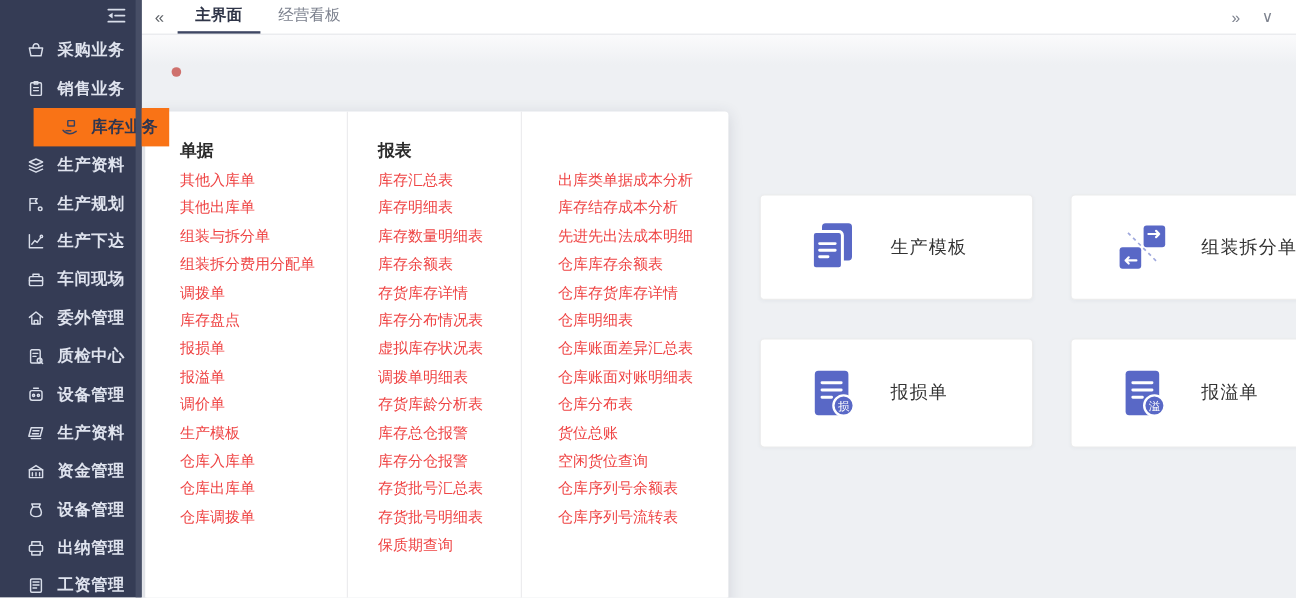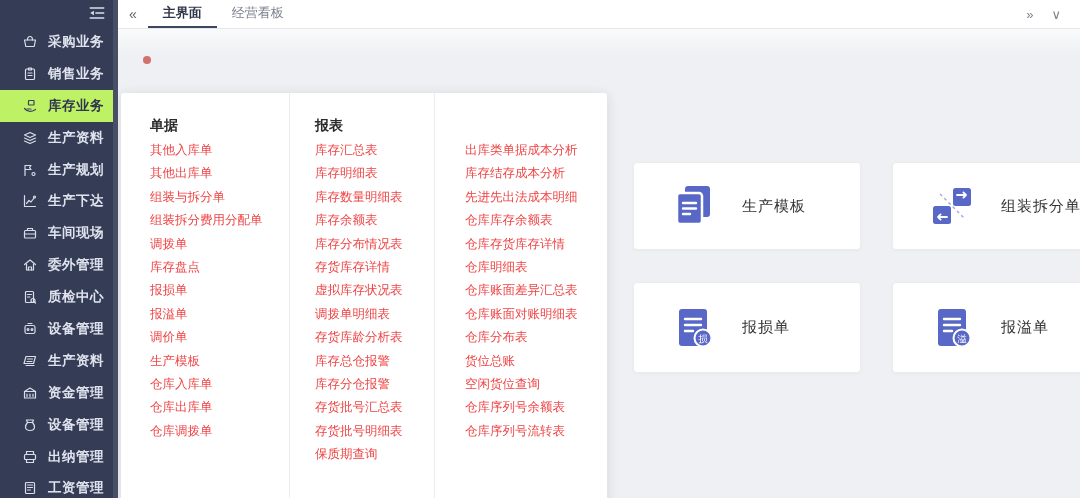--- a/index.html
+++ b/index.html
@@ -10,21 +10,21 @@
   .sidebar{position:absolute;left:0;top:0;width:118px;height:498px;background:#353c55;z-index:5;}
   .sb-edge{position:absolute;right:0;top:0;width:5px;height:498px;background:#474e66;}
   .sb-top{height:26px;display:flex;justify-content:flex-end;align-items:center;padding-right:12px;}
   .sb-collapse{width:18px;height:18px;cursor:pointer;}
   .sb-collapse svg{width:18px;height:18px;}
   .sb-item{height:31.9px;display:flex;align-items:center;padding-left:22px;cursor:pointer;
            color:#dfe3ee;font-size:13.5px;letter-spacing:.5px;width:113px;box-sizing:border-box;font-weight:bold;}
   .sb-item .sb-ic{width:16px;height:16px;margin-right:10px;flex:none;display:inline-flex;}
   .sb-item svg{width:16px;height:16px;stroke:#d9deea;fill:none;stroke-width:1.2;
                stroke-linecap:round;stroke-linejoin:round;}
-  .sb-item.active{background:#bef264;color:#2e3650;font-weight:bold;}
+  .sb-item.active{background:#f97316;color:#2e3650;font-weight:bold;margin-left:28px;}
   .sb-item.active svg{stroke:#3a4260;}
 
   
   .tabbar{position:absolute;left:118px;top:0;right:0;height:28px;background:#ffffff;
           border-bottom:1px solid #e7e8ec;display:flex;align-items:stretch;z-index:4;}
   .tb-chev{align-self:center;color:#5f6368;font-size:14px;padding:0 11px;cursor:pointer;}
   .tab{padding:0 15px;display:flex;align-items:center;font-size:13px;color:#7a7f8c;
        cursor:pointer;border-bottom:2px solid transparent;box-sizing:border-box;}
   .tab.active{color:#2f3548;font-weight:bold;border-bottom-color:#3e4663;}
   .tb-right{margin-left:auto;display:flex;align-items:center;padding-right:10px;}
@@ -251,22 +251,22 @@
       <div class="mi">仓库入库单</div>
       <div class="mi">仓库出库单</div>
       <div class="mi">仓库调拨单</div>
     </div>
     <div class="col col-2">
       <div class="col-h">报表</div>
       <div class="mi">库存汇总表</div>
       <div class="mi">库存明细表</div>
       <div class="mi">库存数量明细表</div>
       <div class="mi">库存余额表</div>
+      <div class="mi">存货库存详情</div>
       <div class="mi">库存分布情况表</div>
-      <div class="mi">存货库存详情</div>
       <div class="mi">虚拟库存状况表</div>
       <div class="mi">调拨单明细表</div>
       <div class="mi">存货库龄分析表</div>
       <div class="mi">库存总仓报警</div>
       <div class="mi">库存分仓报警</div>
       <div class="mi">存货批号汇总表</div>
       <div class="mi">存货批号明细表</div>
       <div class="mi">保质期查询</div>
     </div>
     <div class="col col-3">

